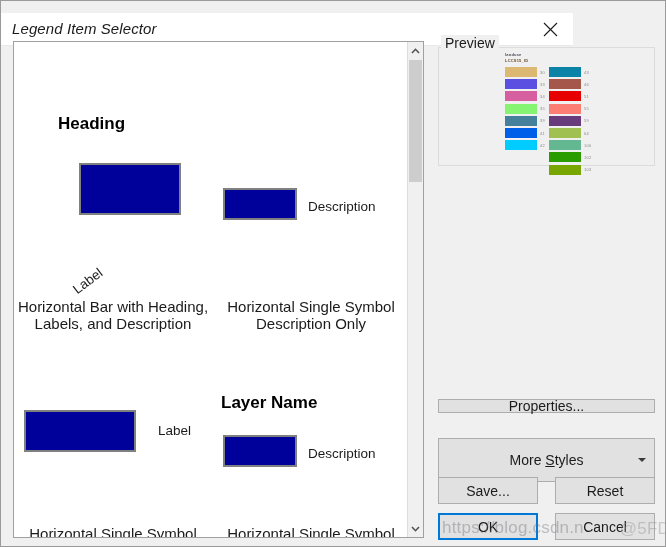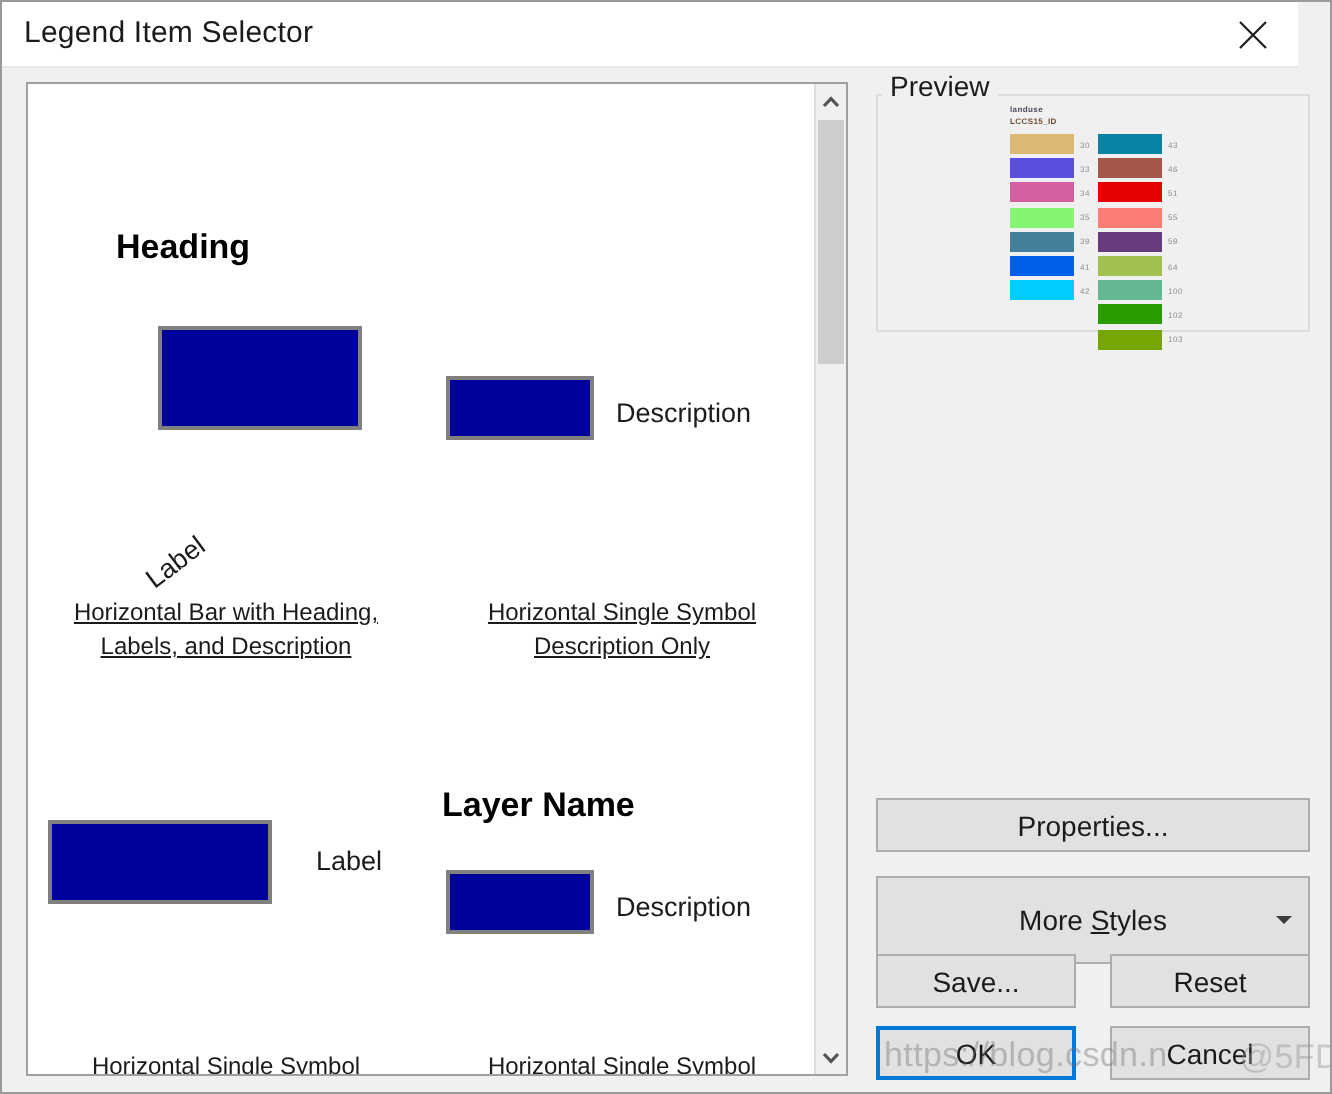--- a/index.html
+++ b/index.html
@@ -11,24 +11,25 @@
   }
   .window {
     position: relative;
     width: 666px; height: 547px;
     background: #f0f0f0;
     border: 1px solid #9a9a9a;
   }
 
   
   .titlebar {
-    position: absolute; top: 0; left: 0;
-    width: 648px; height: 33px;
+    position: absolute; top: 12px; left: 0;
+    width: 572px; height: 33px;
     background: #ffffff;
     border-bottom: 1px solid #e8e8e8;
+    font-style: italic;
   }
   .titlebar-text {
     position: absolute; left: 11px; top: 7px;
     font-size: 15px; color: #1b1b1b;
     letter-spacing: .1px;
   }
   .close-btn {
     position: absolute; right: 0; top: 0;
     width: 45px; height: 32px;
     display: flex; align-items: center; justify-content: center;
@@ -46,24 +47,23 @@
   .list-canvas {
     position: absolute; left: 0; top: 0;
     width: 395px; height: 497px; margin-top: 28px;
   }
 
   .cell { position: absolute; }
   .cell-caption {
     position: absolute;
     width: 100%;
     text-align: center;
-    font-size: 12px;
+    font-size: 15px;
     color: #1b1b1b;
     line-height: 17px;
-    text-decoration: underline;
   }
   .swatch {
     position: absolute;
     background: #00009b;
     border: 2px solid #808080;
   }
   .heading-txt {
     position: absolute;
     font-size: 17px; font-weight: bold; color: #000;
   }
@@ -133,21 +133,21 @@
 
   
   .btn {
     position: absolute;
     background: #e1e1e1;
     border: 1px solid #adadad;
     font-size: 14px; color: #1b1b1b;
     display: flex; align-items: center; justify-content: center;
     font-family: "Liberation Sans", sans-serif;
   }
-  .btn.properties { left: 437px; top: 398px; width: 217px; height: 27px; justify-content: center; }
+  .btn.properties { left: 437px; top: 398px; width: 217px; height: 14px; justify-content: center; }
   .btn.morestyles { left: 437px; top: 437px; width: 217px; height: 44px; }
   .btn.save  { left: 437px; top: 476px; width: 100px; height: 27px; }
   .btn.reset { left: 554px; top: 476px; width: 100px; height: 27px; }
   .btn.ok {
     left: 437px; top: 512px; width: 100px; height: 27px;
     border: 2px solid #0078d7;
   }
   .btn.cancel { left: 554px; top: 512px; width: 100px; height: 27px; }
   .btn .caret {
     position: absolute; right: 8px; top: 50%;

